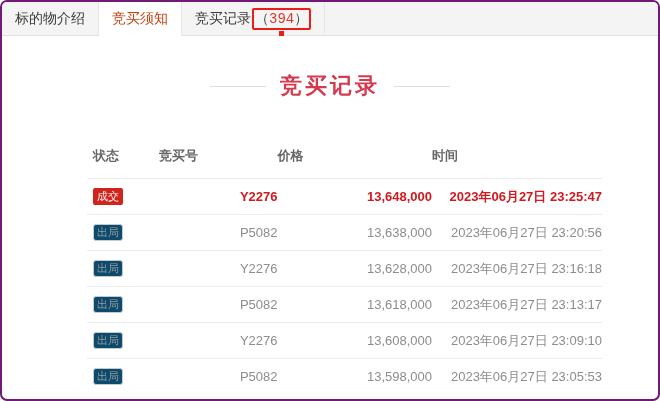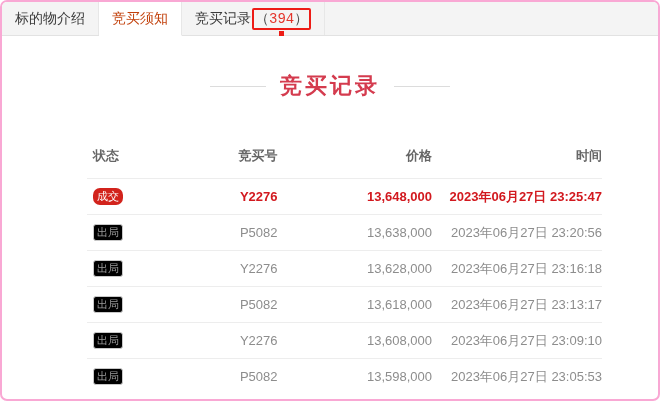--- a/index.html
+++ b/index.html
@@ -1,19 +1,19 @@
 <!DOCTYPE html>
 <html><head>
 <meta charset="utf-8">
 <style>
   html,body { margin:0; padding:0; background:#fff; }
   * { box-sizing:border-box; }
   .wrap {
     width:660px; height:401px;
-    border:2px solid #f9a8d4; border-radius:7px;
+    border:2px solid #701a75; border-radius:7px;
     overflow:hidden; background:#fff;
     font-family:"Liberation Sans","DejaVu Sans",sans-serif;
     position:relative;
   }
   
   .tabbar {
     display:flex; align-items:stretch;
     background:#f4f4f4; height:34px;
     border-bottom:1px solid #e2e2e2;
   }
@@ -51,34 +51,34 @@
     letter-spacing:3px;
   }
   
   table.bids {
     border-collapse:collapse; table-layout:fixed;
     width:515px; margin:36px 0 0 85px; font-size:13px;
   }
   col.w1{width:14%} col.w2{width:23%} col.w3{width:30%} col.w4{width:33%}
   th {
     color:#666; font-weight:bold; font-size:13px;
-    padding:10px 0 13px; text-align:right;
+    padding:10px 0 13px; text-align:left;
   }
   td {
     height:36px; padding:0; text-align:right;
     border-top:1px solid #ededed; color:#8d8d8d;
   }
   th.c1, td.c1 { text-align:left; padding-left:6px; }
   tr.won td { color:#d2191f; font-weight:bold; }
   .badge {
     display:inline-block; font-size:11px; line-height:1;
-    border-radius:7px; font-weight:normal;
+    border-radius:2px; font-weight:normal;
   }
   .badge-won { background:#d2231c; color:#fff; padding:3px 4px; }
-  .badge-out { border:1px solid #c9c9c9; color:#9a9a9a; background:#000000; padding:2px 3px; border-radius:3px; }
+  .badge-out { border:1px solid #c9c9c9; color:#9a9a9a; background:#0c4a6e; padding:2px 3px; border-radius:3px; }
 </style>
 </head>
 <body>
 
 <div class="wrap">
 
   <div class="tabbar">
       <div class="tab">
         <span>标的物介绍</span>
       </div>

